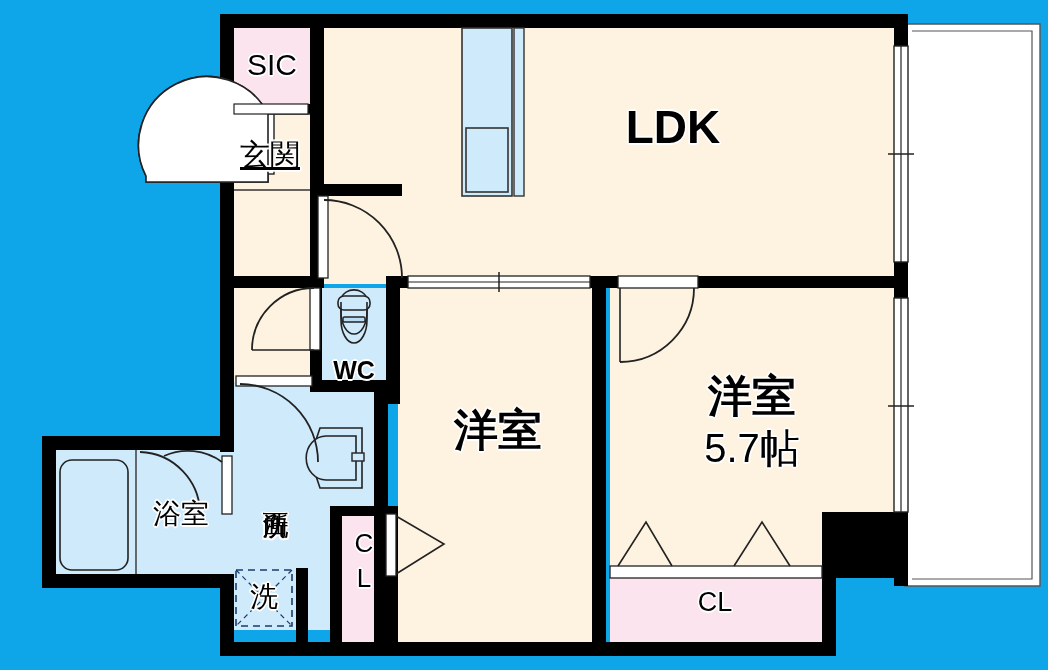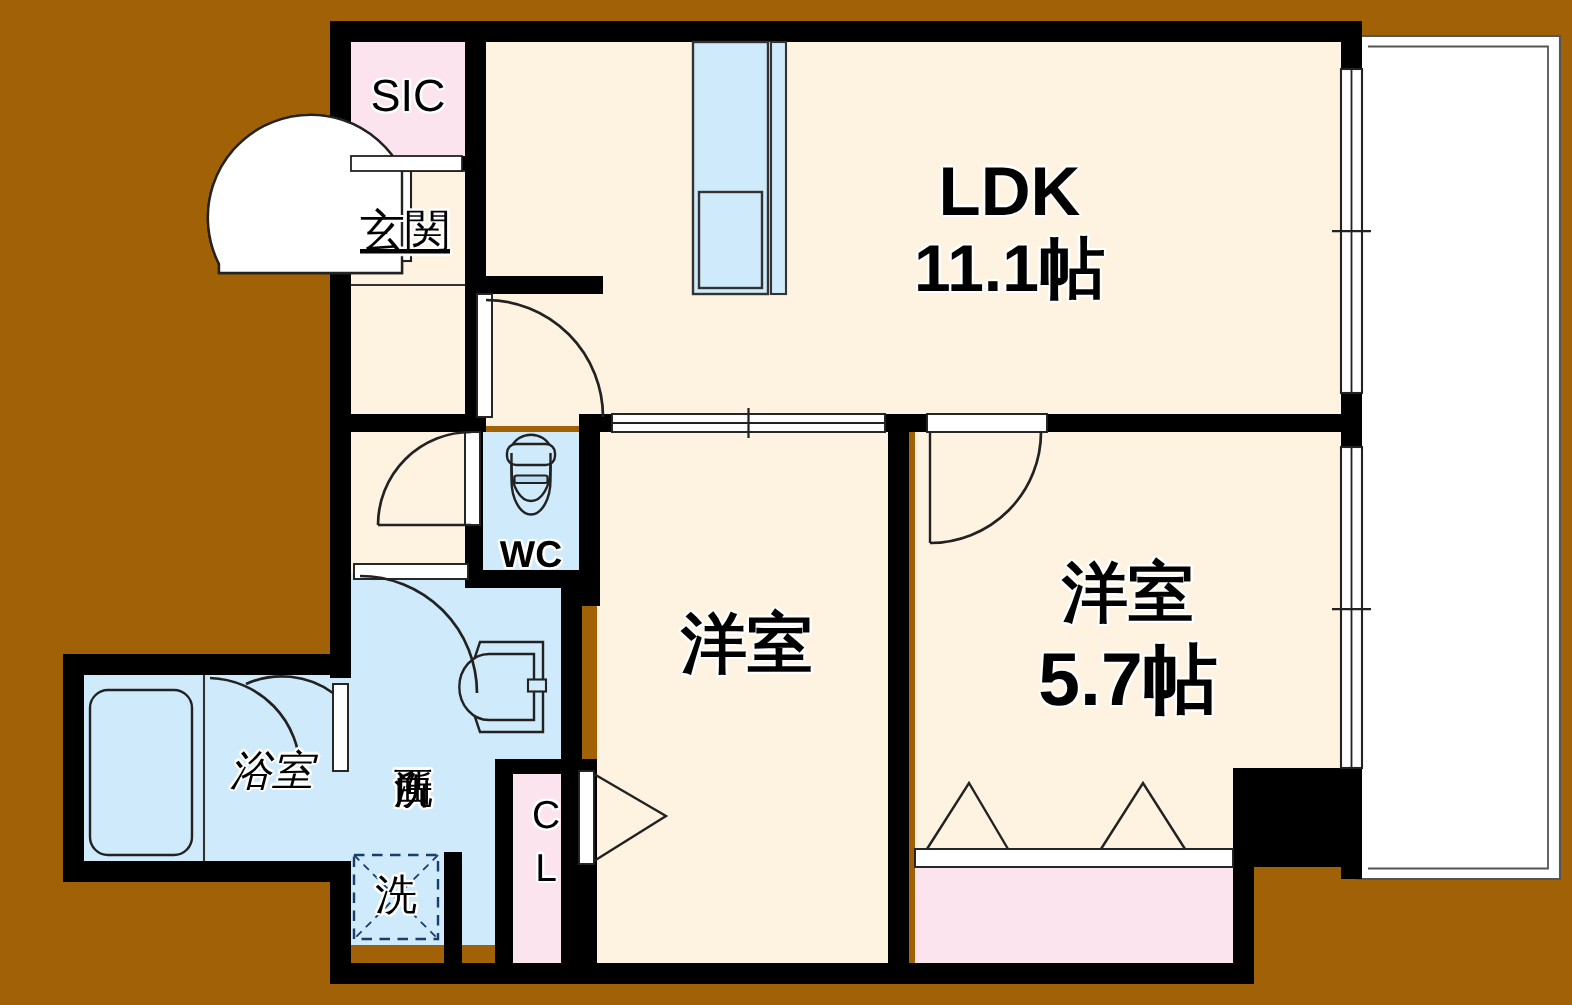--- a/index.html
+++ b/index.html
@@ -8,21 +8,21 @@
     padding: 0;
     background: #ffffff;
   }
   body {
     font-family: "Liberation Sans", "DejaVu Sans", sans-serif;
   }
   #plan-root {
     position: relative;
     width: 1048px;
     height: 670px;
-    background: #a16207;
+    background: #0ea5e9;
     overflow: hidden;
   }
   #plan-svg {
     position: absolute;
     left: 0;
     top: 0;
   }
   .lbl {
     position: absolute;
     color: #000000;
@@ -237,33 +237,33 @@
         <line x1="888" y1="406" x2="914" y2="406" stroke="#222" stroke-width="1.5"></line>
       </g>
     </g>
   </svg>
 
   <div class="lbl" style="left:228px; top:50px; width:88px; font-size:30px;">SIC</div>
 
   <div class="lbl" style="left:230px; top:140px; width:80px; font-size:30px;text-decoration:underline;">玄関</div>
 
   <div class="lbl" style="left:548px; top:104px; width:250px; font-size:46px; font-weight:600;">LDK</div>
-  <div class="lbl" style="left:548px; top:158px; width:250px; font-size:44px; font-weight:600;">11.1帖</div>
 
   <div class="lbl" style="left:318px; top:358px; width:72px; font-size:25px; font-weight:600;">WC</div>
 
   <div class="lbl" style="left:250px; top:442px; width:40px; font-size:26px; line-height:1.12;
               writing-mode:vertical-rl; text-orientation:upright; height:100px;">洗面所</div>
 
-  <div class="lbl" style="left:136px; top:500px; width:90px; font-size:28px;font-style:italic;">浴室</div>
+  <div class="lbl" style="left:136px; top:500px; width:90px; font-size:28px;">浴室</div>
 
   <div class="lbl" style="left:238px; top:583px; width:52px; font-size:28px;">洗</div>
 
   <div class="lbl" style="left:408px; top:408px; width:180px; font-size:44px; font-weight:600;">洋室</div>
 
   <div class="lbl" style="left:662px; top:374px; width:180px; font-size:44px; font-weight:600;">洋室</div>
-  <div class="lbl" style="left:662px; top:428px; width:180px; font-size:50px; font-weight:700;">5.7帖</div>
+  <div class="lbl" style="left:662px; top:428px; width:180px; font-size:40px; font-weight:400;">5.7帖</div>
 
   <div class="lbl" style="left:340px; top:530px; width:48px; font-size:26px;">C</div>
   <div class="lbl" style="left:340px; top:565px; width:48px; font-size:26px;">L</div>
 
+  <div class="lbl" style="left:660px; top:589px; width:110px; font-size:27px;">CL</div>
 
 </div>
 
 </body></html>

